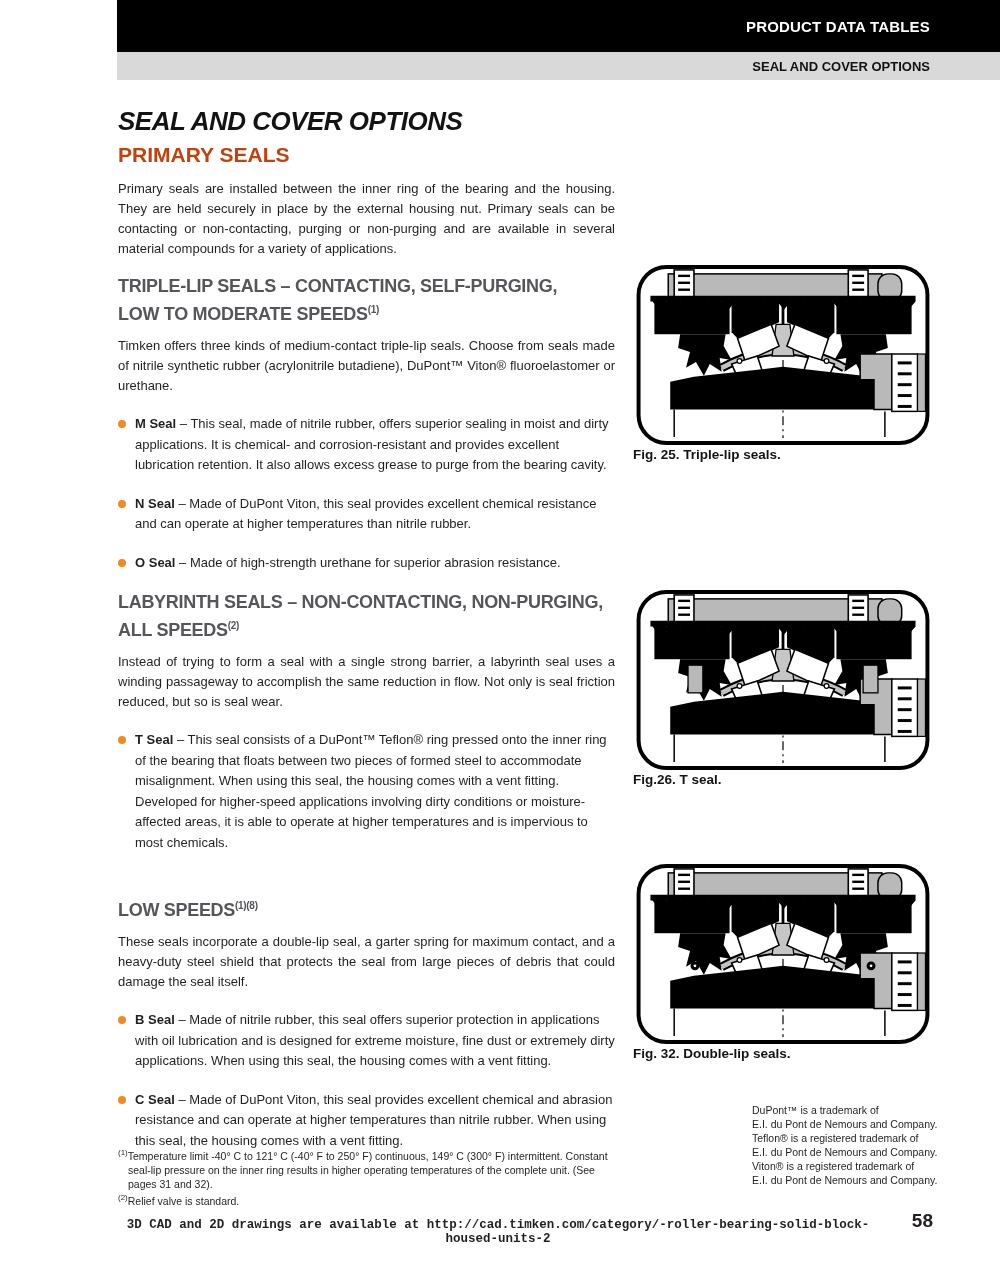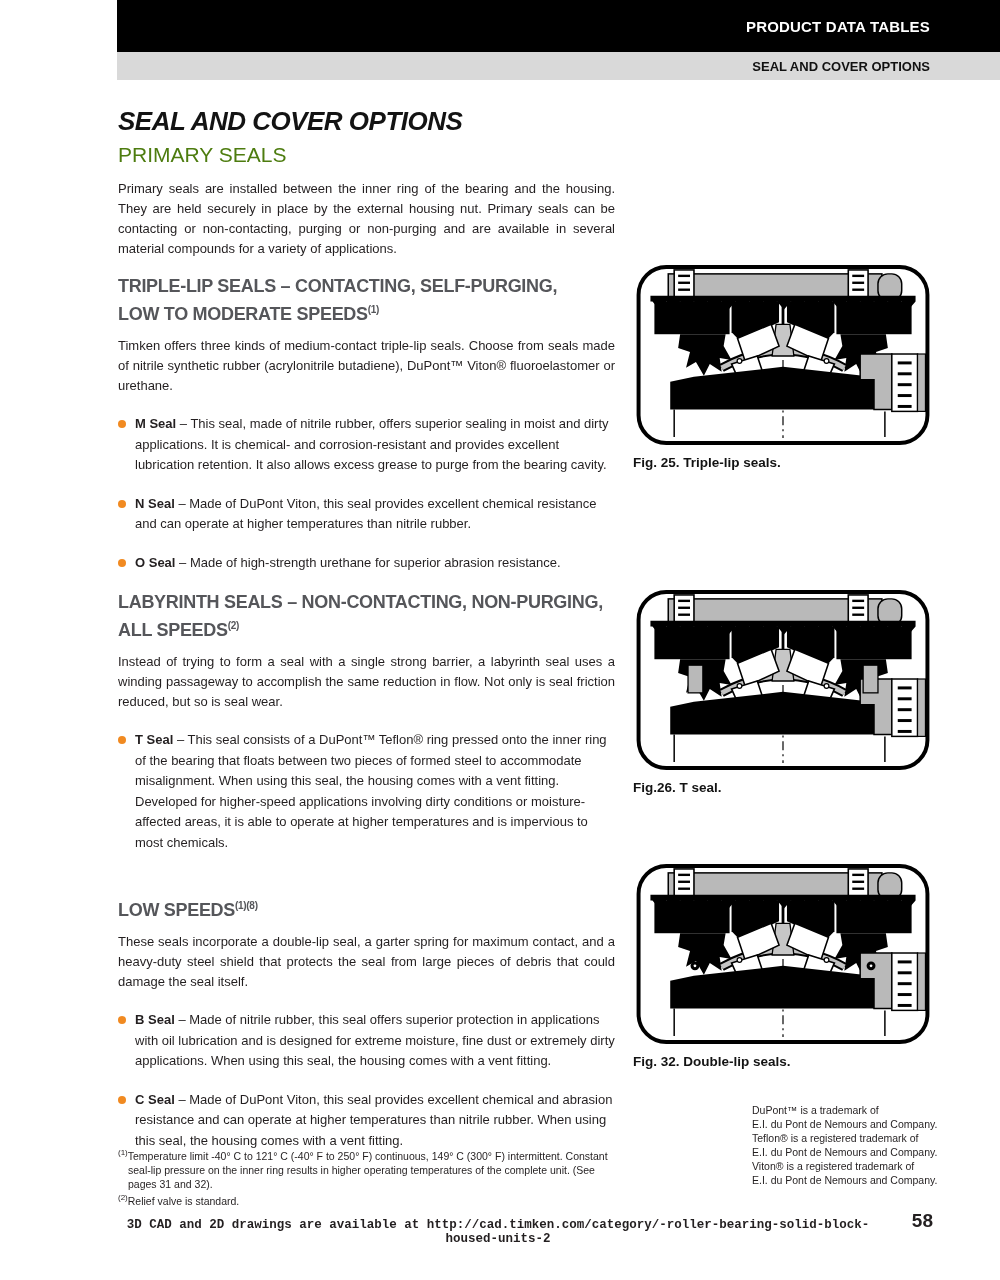--- a/index.html
+++ b/index.html
@@ -18,40 +18,40 @@
     position:absolute;left:117px;top:52px;right:0;height:28px;background:#d9d9d9;
     color:#111111;display:flex;align-items:center;justify-content:flex-end;
     padding-right:70px;box-sizing:border-box;font-weight:bold;font-size:13px;
   }
   
   .left-col{position:absolute;left:118px;top:106px;width:497px;}
   .doc-title{
     font-style:italic;font-weight:bold;font-size:26px;line-height:30px;
     letter-spacing:-0.5px;margin:0 0 7px 0;color:#131313;
   }
-  .doc-subtitle{font-weight:normal;font-size:21px;line-height:24px;margin:0 0 12px 0;color:#4d7c0f;}
+  .doc-subtitle{font-weight:bold;font-size:21px;line-height:24px;margin:0 0 12px 0;color:#c2410c;}
   .intro,.sec-body{font-size:13px;line-height:20px;text-align:justify;margin:0 0 14px 0;}
   .sec-head{
     color:#55565a;font-weight:bold;font-size:18px;line-height:23px;
     letter-spacing:-0.3px;margin:16px 0 10px 0;
   }
   .sec-head sup{font-size:10px;}
   .sec-body{margin-bottom:6px;}
   ul.bullets{list-style:none;margin:0 0 4px 0;padding:0;}
   ul.bullets li{
     position:relative;padding-left:17px;font-size:13px;line-height:20.5px;margin:18px 0;
   }
   .dot{
     position:absolute;left:0;top:6px;width:8px;height:8px;border-radius:50%;
     background:#f18a21;
   }
   
   .fig{position:absolute;left:633px;width:300px;margin:0;}
   .fig svg{display:block;width:300px;height:184px;}
-  .fig figcaption{font-weight:bold;font-size:13.5px;margin-top:8px;color:#131313;}
+  .fig figcaption{font-weight:bold;font-size:13.5px;margin-top:0;color:#131313;}
   .fig-1{top:263px;}
   .fig-2{top:588px;}
   .fig-3{top:862px;}
   
   .footnotes{position:absolute;left:118px;top:1146px;width:505px;font-size:10.5px;line-height:14px;}
   .fn{padding-left:10px;text-indent:-10px;}
   .fn sup{font-size:8px;}
   
   .trademarks{position:absolute;left:752px;top:1103px;font-size:10.5px;line-height:14px;}
   

